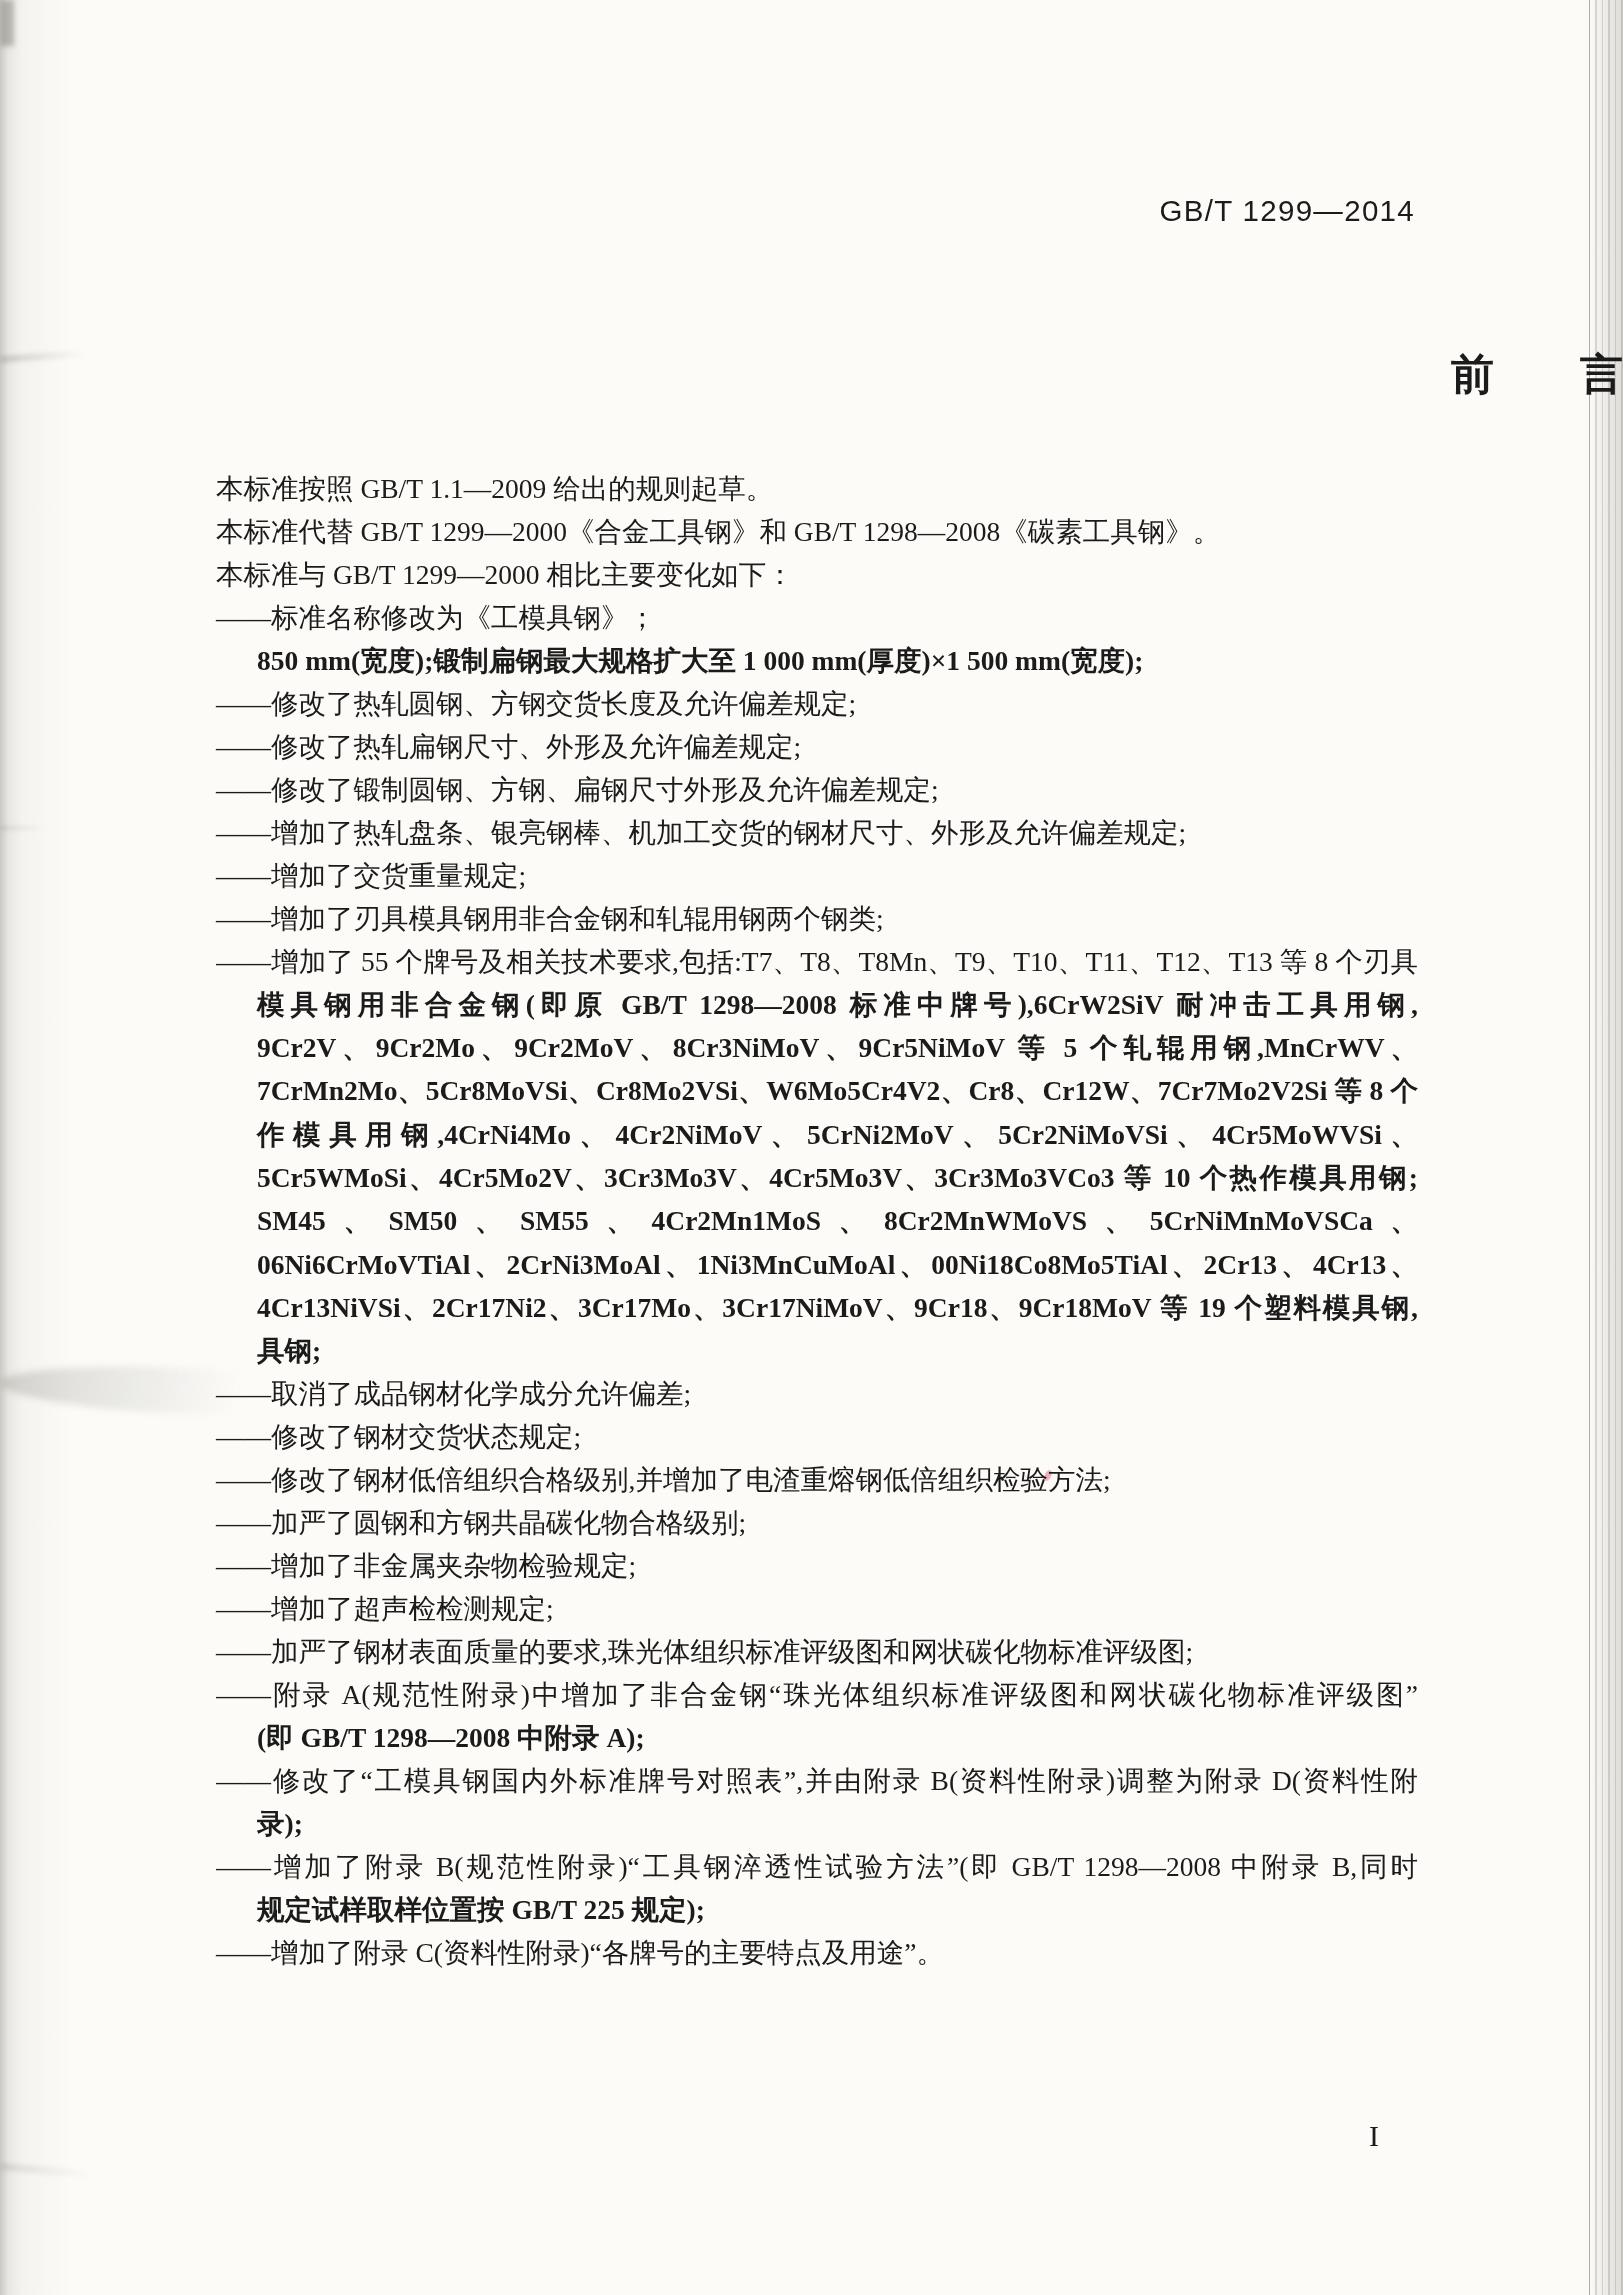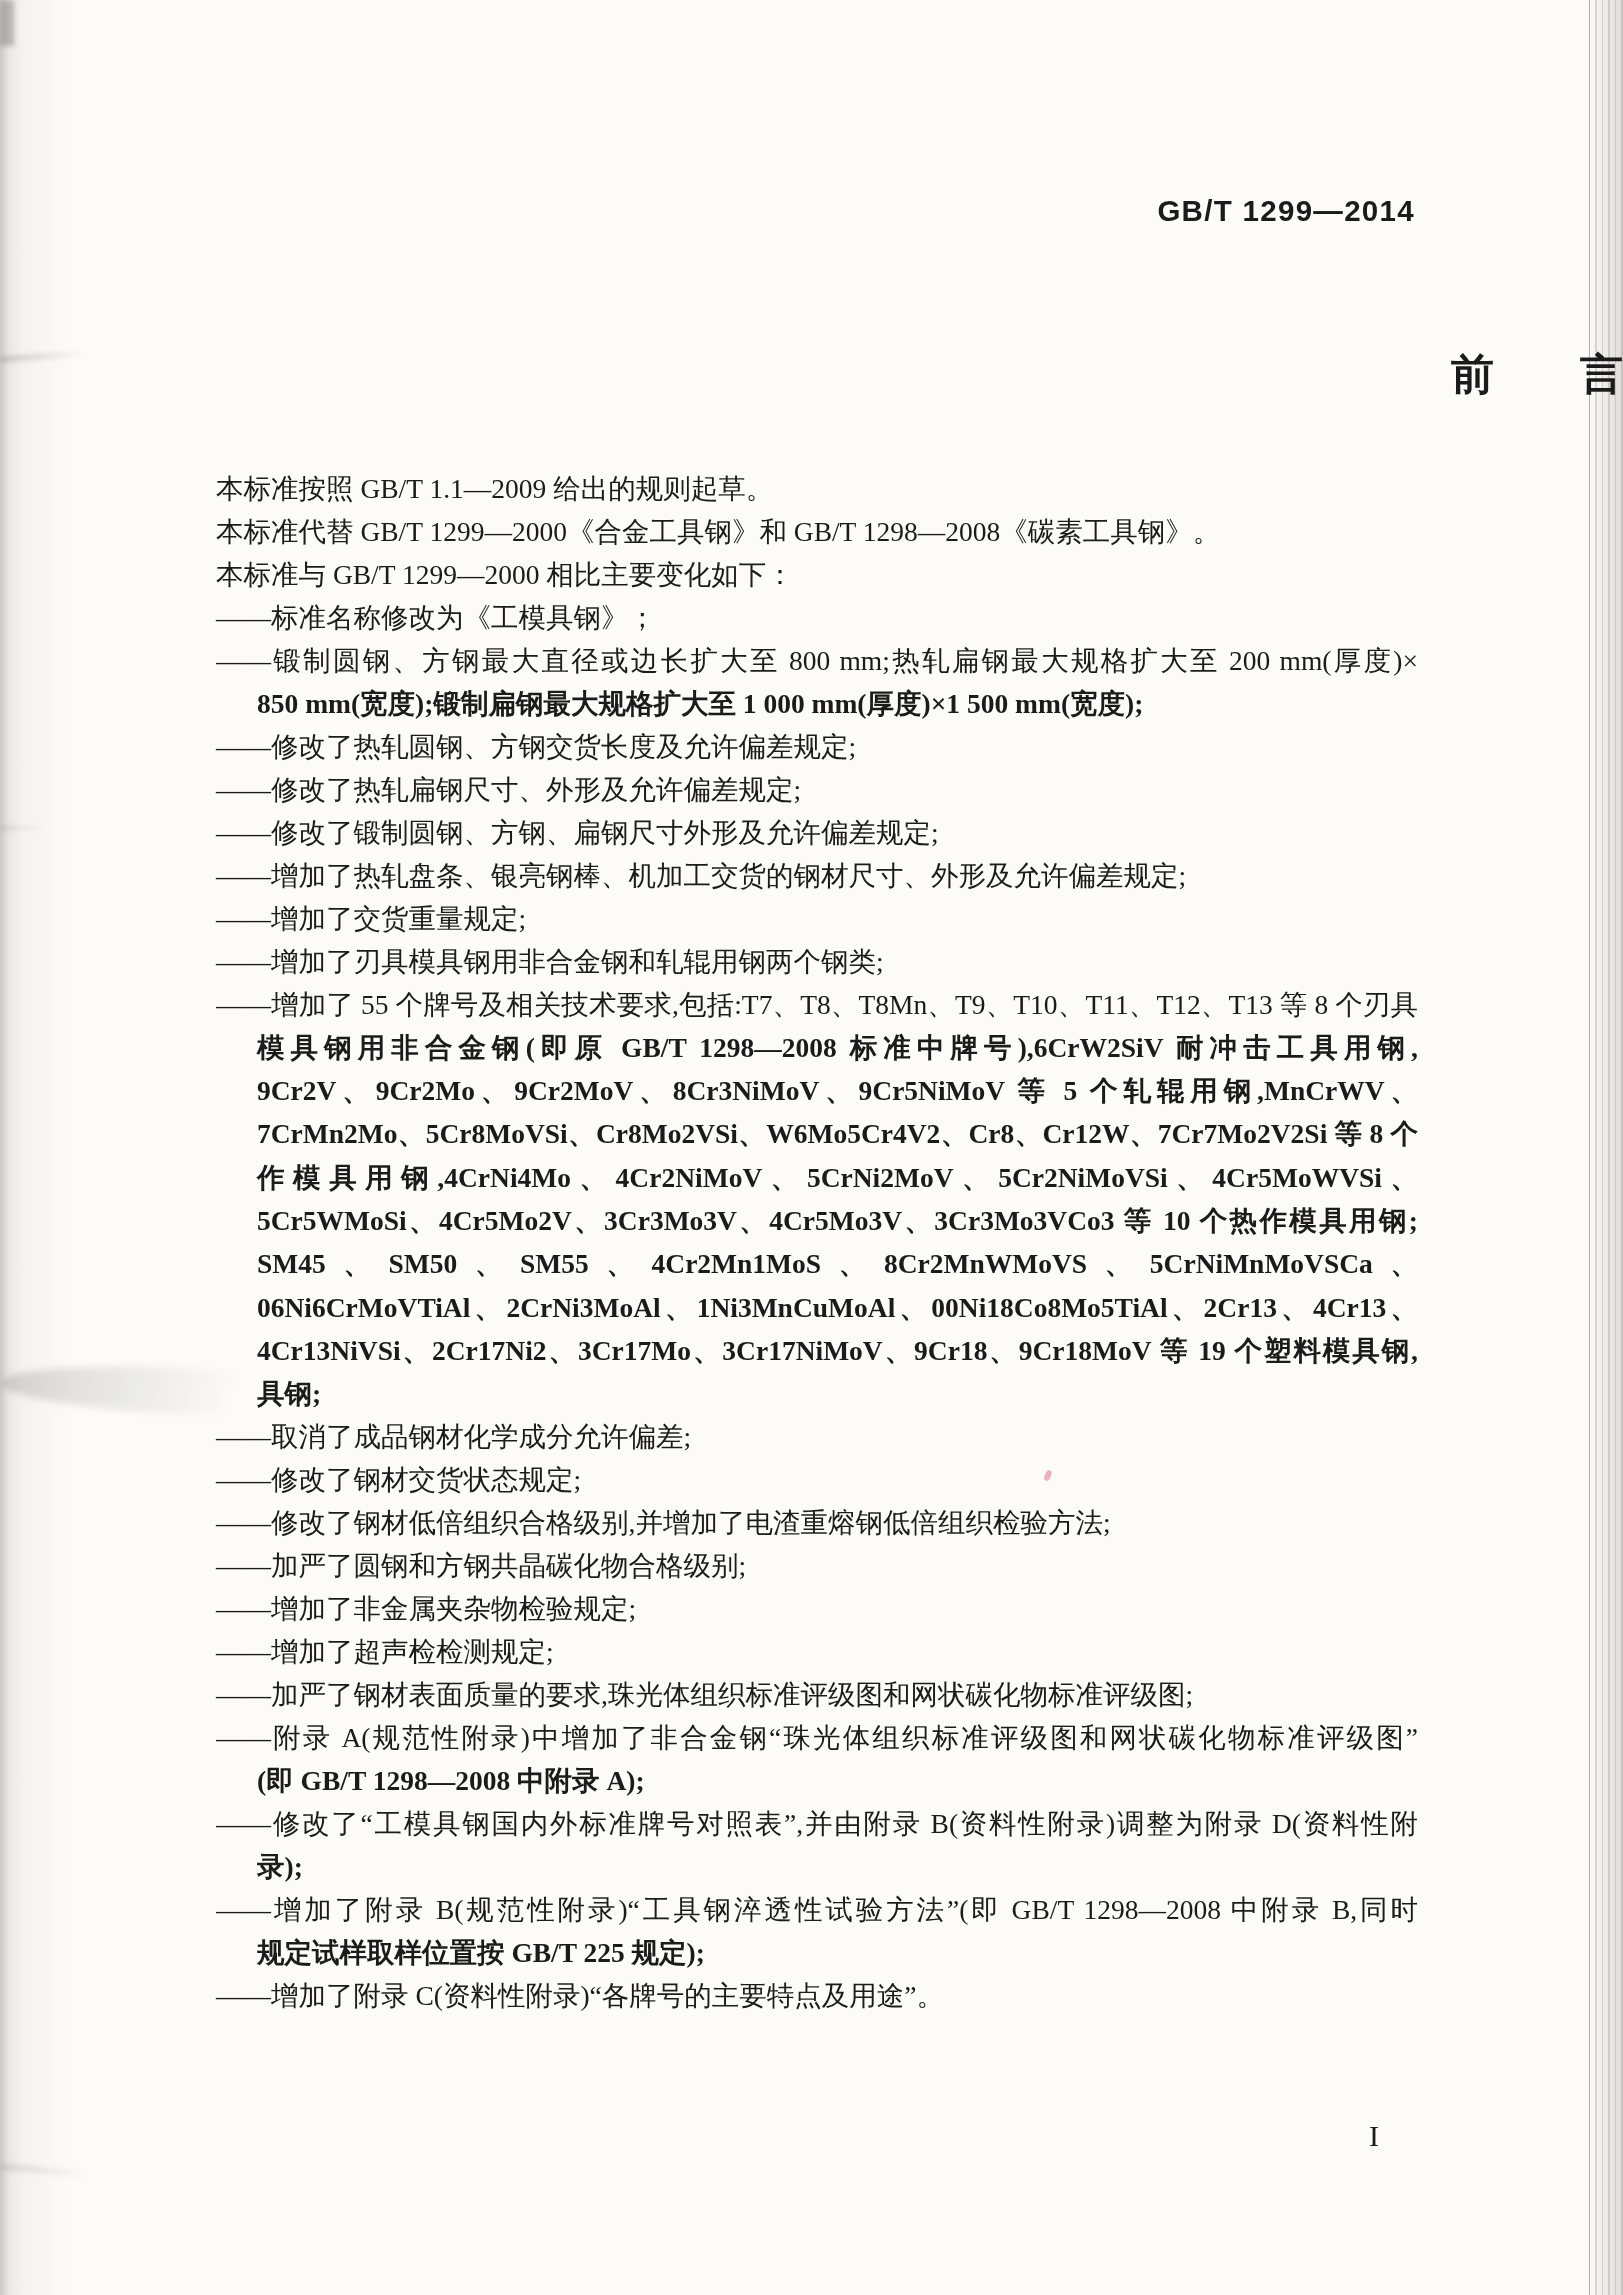--- a/index.html
+++ b/index.html
@@ -61,21 +61,21 @@
   }
   .speck-pink{
     position:absolute;left:1045px;top:1470px;width:5.9px;height:10.5px;
     background:rgba(222,126,148,.6);border-radius:45%;transform:rotate(24deg);
     filter:blur(0.7px);
   }
   
   .doc-header{
     position:absolute;top:194px;right:208px;
     font-family:"Liberation Sans","DejaVu Sans",sans-serif;
-    font-weight:bold;font-size:29.5px;letter-spacing:1.3px;
+    font-weight:normal;font-size:29.5px;letter-spacing:1.3px;
   }
   .doc-title{
     position:absolute;top:346px;left:0;width:100%;margin:0;
     text-align:right;
     font-family:"Liberation Sans","DejaVu Sans",sans-serif;
     font-weight:bold;font-size:43px;letter-spacing:0;
   }
   .doc-body{
     position:absolute;top:467px;left:216px;width:1202px;
     font-size:27.5px;line-height:43px;
@@ -110,21 +110,20 @@
 
   <header class="doc-header">GB/T 1299—2014</header>
 
   <h1 class="doc-title">前　　言</h1>
 
   <main class="doc-body">
       <div class="line para">本标准按照 GB/T 1.1—2009 给出的规则起草。</div>
       <div class="line para">本标准代替 GB/T 1299—2000《合金工具钢》和 GB/T 1298—2008《碳素工具钢》。</div>
       <div class="line para">本标准与 GB/T 1299—2000 相比主要变化如下：</div>
       <div class="line item">——标准名称修改为《工模具钢》；</div>
-      <div class="line item fill">——锻制圆钢、方钢最大直径或边长扩大至 800 mm;热轧扁钢最大规格扩大至 200 mm(厚度)×</div>
       <div class="line cont">850 mm(宽度);锻制扁钢最大规格扩大至 1 000 mm(厚度)×1 500 mm(宽度);</div>
       <div class="line item">——修改了热轧圆钢、方钢交货长度及允许偏差规定;</div>
       <div class="line item">——修改了热轧扁钢尺寸、外形及允许偏差规定;</div>
       <div class="line item">——修改了锻制圆钢、方钢、扁钢尺寸外形及允许偏差规定;</div>
       <div class="line item">——增加了热轧盘条、银亮钢棒、机加工交货的钢材尺寸、外形及允许偏差规定;</div>
       <div class="line item">——增加了交货重量规定;</div>
       <div class="line item">——增加了刃具模具钢用非合金钢和轧辊用钢两个钢类;</div>
       <div class="line item fill">——增加了 55 个牌号及相关技术要求,包括:T7、T8、T8Mn、T9、T10、T11、T12、T13 等 8 个刃具</div>
       <div class="line cont fill">模具钢用非合金钢(即原 GB/T 1298—2008 标准中牌号),6CrW2SiV 耐冲击工具用钢,</div>
       <div class="line cont fill">9Cr2V、9Cr2Mo、9Cr2MoV、8Cr3NiMoV、9Cr5NiMoV 等 5 个轧辊用钢,MnCrWV、</div>

